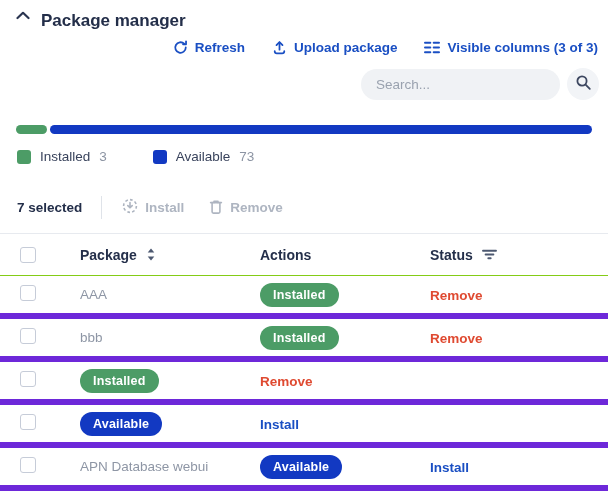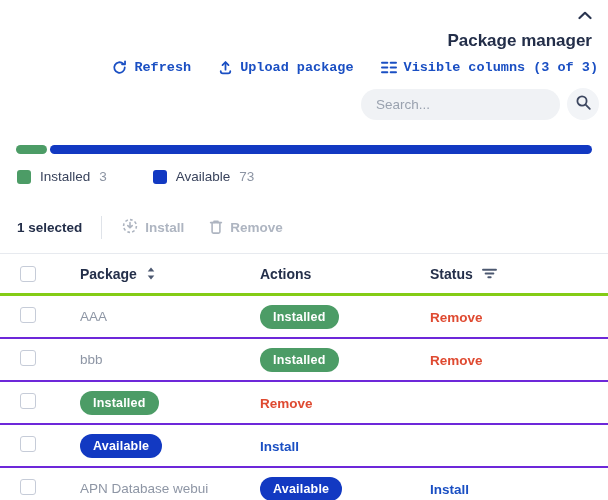--- a/index.html
+++ b/index.html
@@ -5,30 +5,30 @@
   * { box-sizing: border-box; margin: 0; padding: 0; }
   html, body { width: 608px; height: 500px; }
   body {
     font-family: "Liberation Sans", sans-serif;
     background: #ffffff;
     color: #242f4a;
     overflow: hidden;
   }
 
   
-  .panel-header { display: flex; align-items: flex-end; gap: 11px; padding: 11px 16px 0 16px; flex-direction: column; }
+  .panel-header { display: flex; align-items: flex-start; gap: 11px; padding: 11px 16px 0 16px; }
   .chevron { color: #2a3550; display: flex; align-items: center; cursor: pointer; }
   .panel-title { font-size: 17px; font-weight: 700; color: #232e49; }
 
   
   .toolbar-row { display: flex; justify-content: flex-end; align-items: center; gap: 27px; padding: 9px 10px 0 16px; }
   .tbtn {
     display: flex; align-items: center; gap: 7px;
     background: none; border: none; cursor: pointer;
-    color: #1a4fc3; font-family: Liberation Mono, monospace; font-size: 13.5px; font-weight: 700;
+    color: #1a4fc3; font-family: Liberation Sans, sans-serif; font-size: 13.5px; font-weight: 700;
   }
   .tbtn svg { display: block; }
 
   
   .search-row { display: flex; justify-content: flex-end; align-items: center; gap: 7px; padding: 13px 9px 0 16px; }
   .search-pill {
     width: 199px; height: 31px; background: #f0f2f5; border-radius: 16px;
     display: flex; align-items: center; padding: 0 15px;
   }
   .search-pill input {
@@ -64,23 +64,23 @@
     background: none; border: none; cursor: default;
     color: #aeb5c1; font-family: inherit; font-size: 13.5px; font-weight: 700;
     margin-right: 25px;
   }
 
   
   .table { margin-top: 14px; }
   .trow {
     display: grid; grid-template-columns: 60px 180px 170px 1fr;
     align-items: center; height: 43px; padding: 0 16px 0 20px;
-    border-bottom: 2px solid #6d28d9;
-  }
-  .trow.thead { border-top: 1px solid #e7eaef; border-bottom: 3px solid #84cc16; }
+    border-bottom: 6px solid #6d28d9;
+  }
+  .trow.thead { border-top: 1px solid #e7eaef; border-bottom: 1px solid #84cc16; }
   .hcell { display: flex; align-items: center; gap: 9px; font-size: 14px; font-weight: 700; color: #242f4a; }
   .hicon { color: #4c5870; display: flex; align-items: center; }
   .checkbox {
     width: 16px; height: 16px; border: 1px solid #c6ccd8; border-radius: 3px;
     background: #fff; display: inline-block; cursor: pointer;
   }
   .pkg-cell { font-size: 13.5px; color: #8e96a5; }
   .badge {
     display: inline-block; color: #fff; font-size: 12.5px; font-weight: 700;
     padding: 5px 13px; border-radius: 13px; letter-spacing: .2px;
@@ -161,21 +161,21 @@
       <span class="legend-count">3</span>
     </div>
     <div class="legend-item">
       <span class="swatch blue"></span>
       <span>Available</span>
       <span class="legend-count">73</span>
     </div>
   </div>
 
   <div class="bulk-row">
-    <span class="selected-text">1 selected</span>
+    <span class="selected-text">7 selected</span>
     <span class="vdiv"></span>
     <button class="bulk-btn">
       <span>
         <svg width="16" height="16" viewBox="0 0 16 16" fill="none" stroke="currentColor" stroke-width="1.6">
           <circle cx="8" cy="8" r="6.4" stroke-dasharray="2.7 2.2"></circle>
           <path d="M8 4.6v5M5.8 7.6 8 9.8l2.2-2.2" stroke-linecap="round" stroke-linejoin="round"></path>
         </svg>
       </span>
       <span>Install</span>
     </button>

